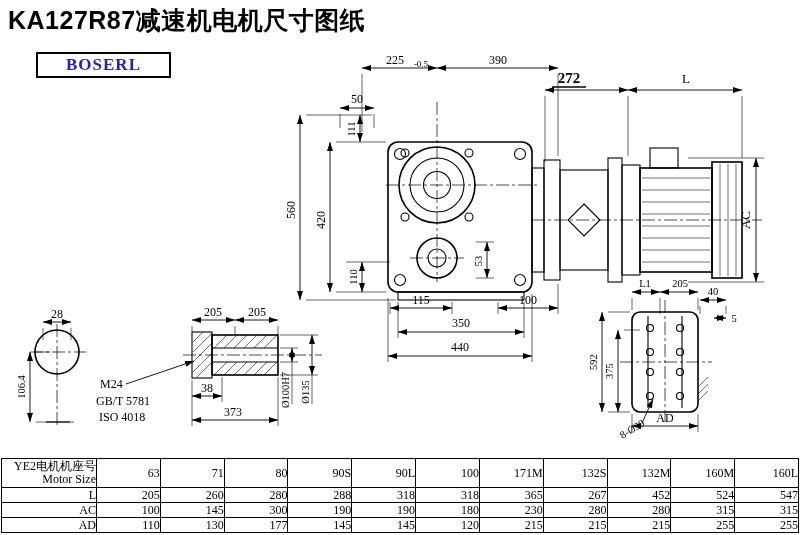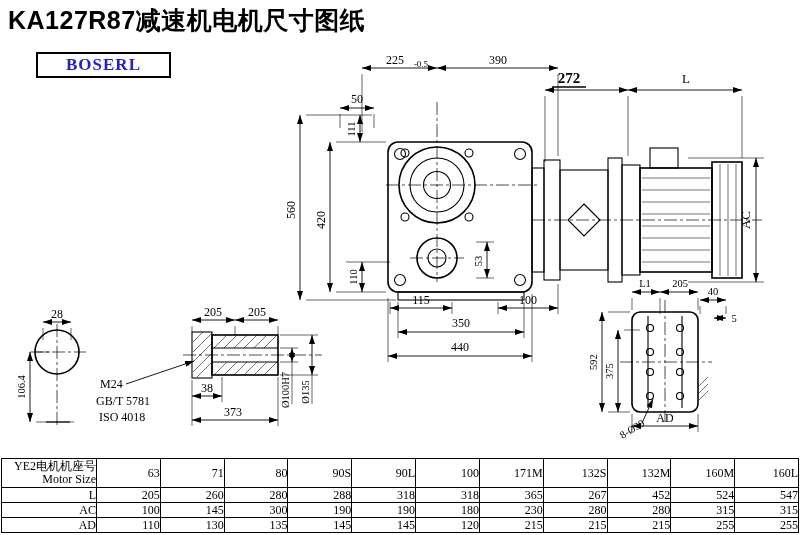--- a/index.html
+++ b/index.html
@@ -405,21 +405,21 @@
         <td>230</td>
         <td>280</td>
         <td>280</td>
         <td>315</td>
         <td>315</td>
       </tr>
       <tr>
         <th>AD</th>
         <td>110</td>
         <td>130</td>
-        <td>135</td>
+        <td>177</td>
         <td>145</td>
         <td>145</td>
         <td>120</td>
         <td>215</td>
         <td>215</td>
         <td>215</td>
         <td>255</td>
         <td>255</td>
       </tr>
     </tbody>

